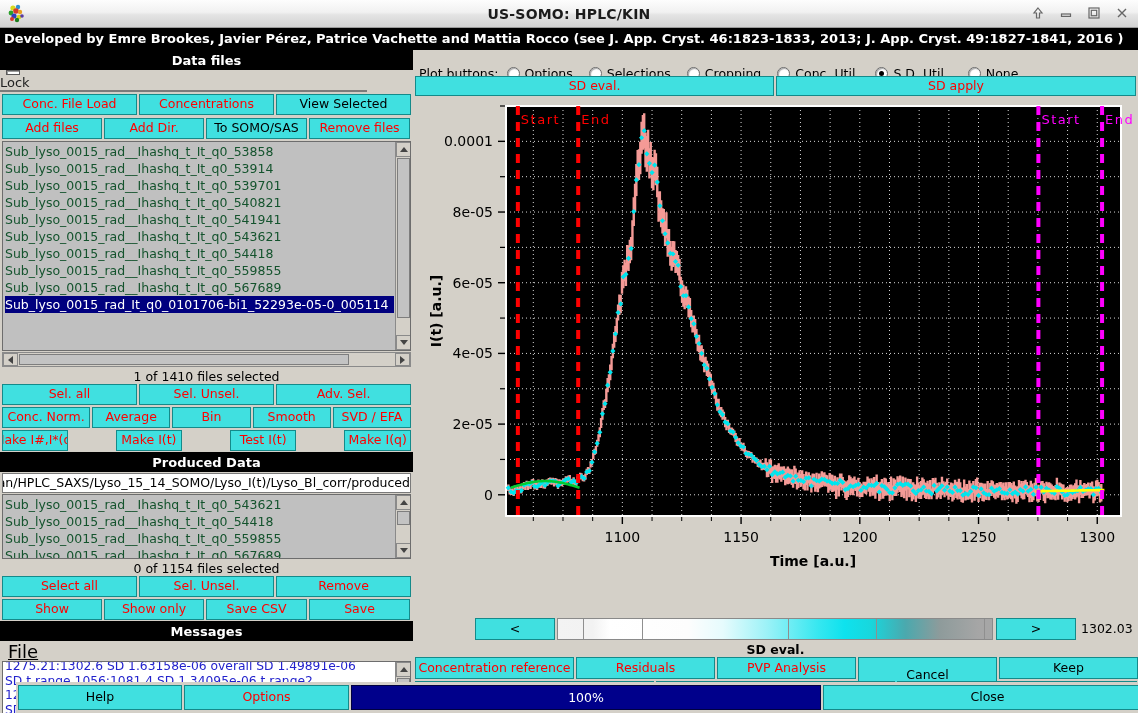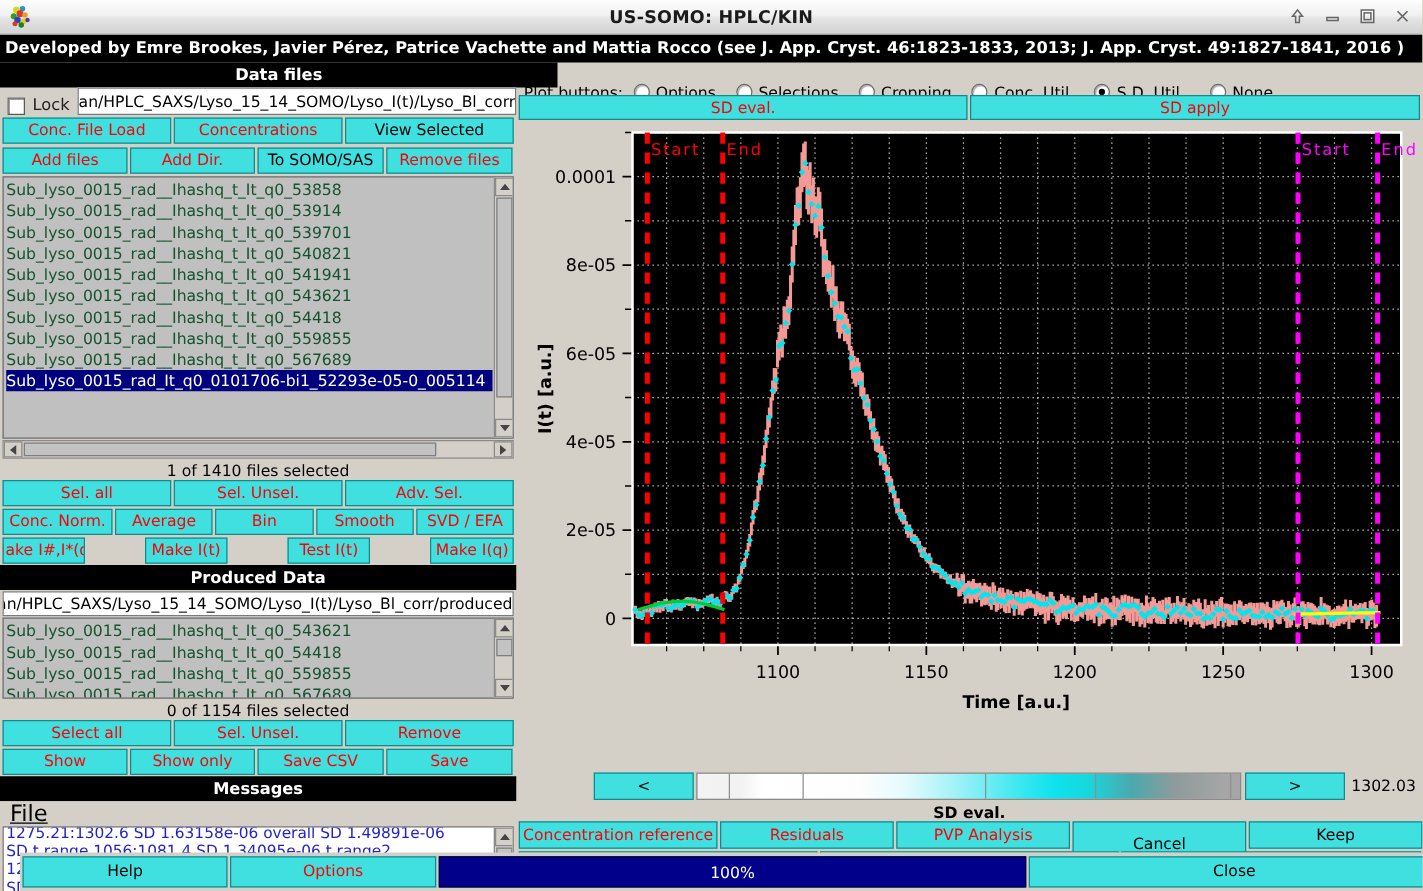--- a/index.html
+++ b/index.html
@@ -48,23 +48,23 @@
   .hdr-black {
     background: #000; color: #fff; font-weight: bold; font-size: 13px;
     display: flex; align-items: center; justify-content: center;
   }
 
   
   #left { position: absolute; left: 0; top: 50px; width: 413px; height: 632px; }
 
   .lc-row { position: absolute; left: 2px; display: flex; gap: 2px; }
 
-  .datafiles-hdr { position: absolute; left: 0; top: 0; width: 446px; height: 20px; text-align: right; }
-
-  .lockrow { position: absolute; left: 0; top: 20px; width: 413px; height: 22px; display: flex; align-items: flex-end; }
+  .datafiles-hdr { position: absolute; left: 0; top: 0; width: 413px; height: 20px; text-align: right; }
+
+  .lockrow { position: absolute; left: 0; top: 20px; width: 413px; height: 22px; display: flex; align-items: flex-start; flex-direction: column; }
   .cbox {
     width: 14px; height: 14px; background: #fff; border: 1px solid #5a5a5a;
     margin-left: 6px; margin-right: 6px; display: inline-block; position: relative;
     box-shadow: inset 1px 1px 0 #9b9b9b;
   }
   .lock-label { font-size: 13px; color: #222; margin-right: 6px; }
   .pathfield {
     flex: 1; height: 22px; background: #fff; border: 1px solid #7a7a7a;
     font-size: 12.5px; line-height: 20px; color: #000;
     padding-left: 2px; white-space: nowrap; overflow: hidden;

